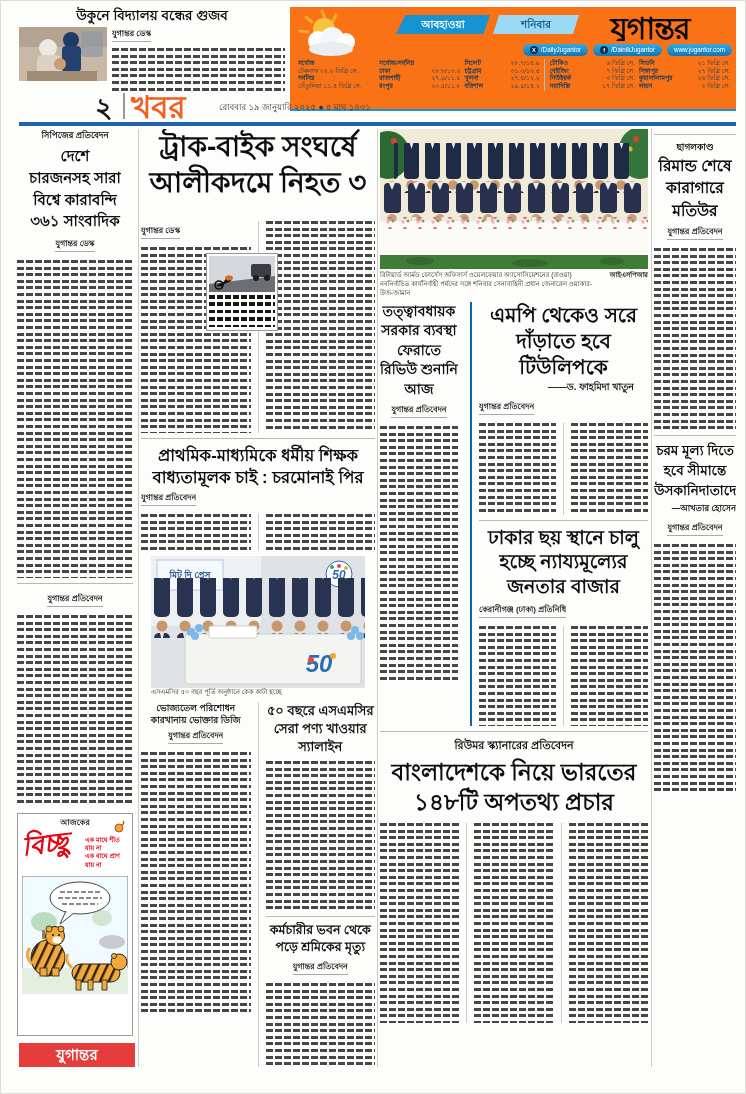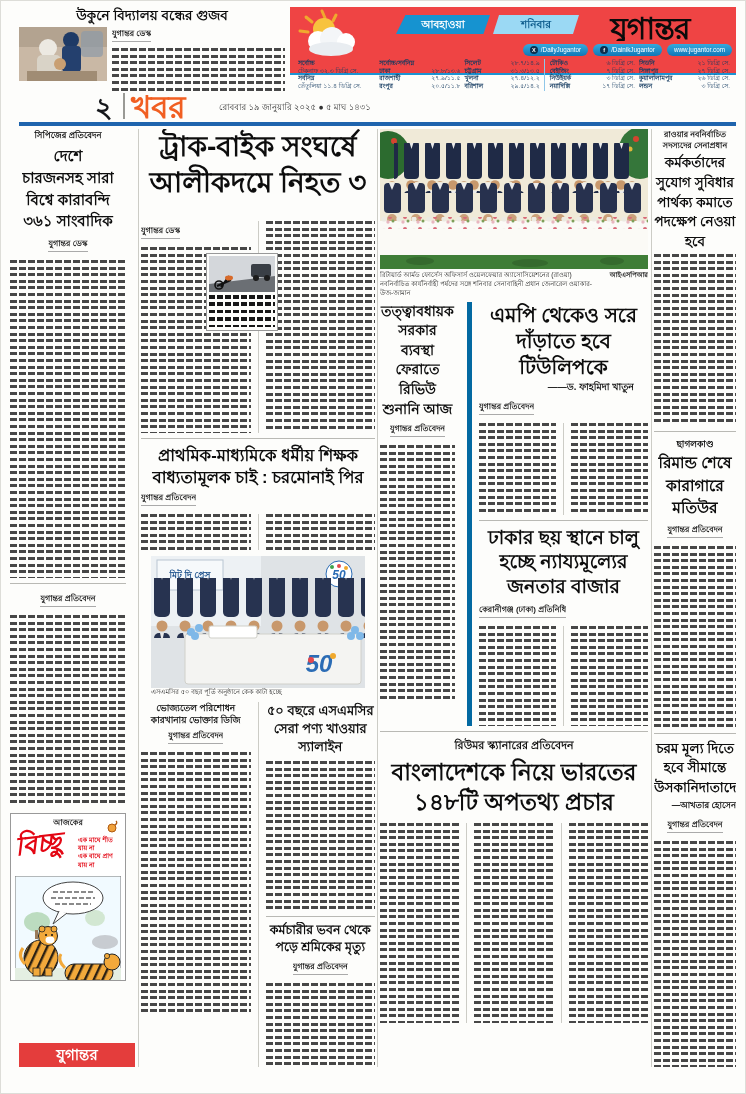--- a/index.html
+++ b/index.html
@@ -18,21 +18,21 @@
 .kicker{font-weight:bold;color:#111;text-align:center;overflow:hidden}
 .byline{font-size:8px;font-weight:bold;color:#1a1a1a;border-bottom:1px solid #aaa;display:inline-block;padding-bottom:1px;margin:3px 0 4px;overflow:hidden;max-width:100%}
 .attrib{font-size:9.5px;font-weight:bold;text-align:right;color:#111;overflow:hidden}
 .hr{border-top:1px solid #b9b9b4;margin:5px 0}
 .subcols{display:flex;position:relative}
 .subcols>div{flex:1;min-width:0}
 .subcols>div+div{border-left:1px solid #ccccc6;padding-left:7px;margin-left:7px}
 .vsep{position:absolute;width:1px;background:#ccccc6;top:128px;height:938px}
 .caption{font-size:6.6px;line-height:1.35;color:#222;overflow:hidden}
 
-#weather{left:289px;top:6px;width:446px;height:68px;background:#ef4444;border-bottom:2px solid #1c93d2}
+#weather{left:289px;top:6px;width:446px;height:104px;background:#f97316;border-bottom:2px solid #1c93d2}
 .wtab1{position:absolute;left:106px;top:8px;width:94px;height:19px;background:#1693d0;color:#fff;
  font-size:10.5px;font-weight:bold;text-align:center;line-height:19px;
  clip-path:polygon(10% 0,100% 0,93% 100%,0 100%)}
 .wtab2{position:absolute;left:203px;top:8px;width:86px;height:19px;background:#9bd9f4;color:#0f5e8e;
  font-size:10.5px;font-weight:bold;text-align:center;line-height:19px;clip-path:polygon(7% 0,100% 0,93% 100%,0 100%)}
 #masthead{position:absolute;right:6px;top:-2px;width:160px;font-size:30px;font-weight:900;color:#0b0b0b;text-align:center;letter-spacing:-1px;overflow:hidden;height:36px}
 .pills{position:absolute;right:4px;top:37px;display:flex;gap:5px}
 .pill{height:12px;border-radius:6px;background:linear-gradient(#35aade,#1077b7);color:#fff;font-size:6.3px;line-height:12px;padding:0 7px;display:flex;align-items:center;gap:3px;white-space:nowrap}
 .picon{width:8px;height:8px;border-radius:50%;background:#0b2e4e;color:#fff;font-size:5.5px;line-height:8px;text-align:center;font-weight:bold}
 #wtable{position:absolute;left:8px;top:52px;width:432px;height:32px;display:flex;gap:4px;font-size:6.2px;color:#12395f}
@@ -42,21 +42,21 @@
 .wlabel{font-weight:bold;line-height:7.6px}
 .wc.wb{border-left:1px solid #8fc7e8;padding-left:5px}
 
 #pghead{left:18px;top:92px;width:717px;height:28px}
 #pgnum{position:absolute;left:76px;top:-6px;font-size:27px;font-weight:bold;color:#15171b}
 #pgdiv{position:absolute;left:104px;top:0;width:2px;height:26px;background:#9a9a95}
 #section{position:absolute;left:112px;top:-10px;font-size:31px;font-weight:900;color:#f15f22}
 #dateline{position:absolute;left:200px;top:8px;font-size:8.5px;color:#333}
 #bluerule{left:18px;top:121px;width:717px;height:4px;background:#1f64ad}
 
-#cartoonbox{border:1px solid #999;background:#fff;height:168px;margin-top:8px;position:relative;overflow:hidden}
+#cartoonbox{border:1px solid #999;background:#fff;height:223px;margin-top:8px;position:relative;overflow:hidden}
 #ajker{font-size:8px;font-weight:bold;text-align:center;padding-top:2px}
 #bichhu{position:absolute;left:4px;top:10px;font-size:26px;font-weight:900;font-style:italic;color:#e30613;transform:rotate(-7deg)}
 #tagline{position:absolute;right:3px;top:22px;width:44px;font-size:6.3px;font-weight:bold;color:#e30613;line-height:1.3;text-align:left}
 
 #redbanner{left:18px;top:1042px;width:116px;height:24px;background:#e43d3c;color:#fff;font-weight:900;font-size:15px;text-align:center;line-height:24px;overflow:hidden}
 svg{display:block}
 </style>
 </head>
 <body>
 
@@ -197,21 +197,21 @@
     <div id="pgdiv"></div>
     <div id="section">খবর</div>
     <div id="dateline">রোববার ১৯ জানুয়ারি ২০২৫ ● ৫ মাঘ ১৪৩১</div>
   </div>
   <div id="bluerule" class="abs"></div>
 
   <div class="vsep" style="left:137px"></div>
   <div class="vsep" style="left:376px"></div>
   <div class="vsep" style="left:650px"></div>
 
-  <div class="abs" style="left:9px;top:128px;width:116px;height:938px;overflow:hidden">
+  <div class="abs" style="left:16px;top:128px;width:116px;height:938px;overflow:hidden">
     <div>
       <div class="kicker" style="font-size:8.5px">সিপিজের প্রতিবেদন</div>
       <div class="hl" style="font-size:15px;line-height:1.45;margin:2px 12px">দেশে চারজনসহ সারা বিশ্বে কারাবন্দি ৩৬১ সাংবাদিক</div>
       <div style="text-align:center"><span class="byline">যুগান্তর ডেস্ক</span></div>
       <div class="ft" style="height:318px"></div>
     </div>
     <div class="hr"></div>
     <div>
       <div style="text-align:center"><span class="byline">যুগান্তর প্রতিবেদন</span></div>
       <div class="ft" style="height:190px"></div>
@@ -399,21 +399,21 @@
       <rect x="0" y="126" width="268" height="14" fill="#3f7d37"></rect>
       <ellipse cx="40" cy="132" rx="14" ry="4" fill="#356a2e"></ellipse>
         <ellipse cx="150" cy="134" rx="18" ry="4" fill="#356a2e"></ellipse>
         <ellipse cx="232" cy="132" rx="12" ry="4" fill="#356a2e"></ellipse>
     </svg>
     <div style="display:flex;gap:6px;margin:2px 0 4px">
       <div class="caption" style="flex:1">রিটায়ার্ড আর্মড ফোর্সেস অফিসার্স ওয়েলফেয়ার অ্যাসোসিয়েশনের (রাওয়া) নবনির্বাচিত কার্যনির্বাহী পর্ষদের সঙ্গে শনিবার সেনাবাহিনী প্রধান জেনারেল ওয়াকার-উজ-জামান</div>
       <div class="caption" style="width:44px;text-align:right;font-weight:bold">আইএসপিআর</div>
     </div>
     <div style="display:flex;gap:7px">
-      <div style="width:92px;border-right:5px solid #0369a1;padding-right:12px">
+      <div style="width:92px;border-right:2px solid #0369a1;padding-right:12px">
         <div class="hl" style="font-size:14px;line-height:1.4">তত্ত্বাবধায়ক সরকার ব্যবস্থা ফেরাতে রিভিউ শুনানি আজ</div>
         <div style="text-align:center"><span class="byline">যুগান্তর প্রতিবেদন</span></div>
         <div class="ft" style="height:256px"></div>
       </div>
       <div style="flex:1;min-width:0">
         <div>
           <div class="hl" style="font-size:20px;line-height:1.3">এমপি থেকেও সরে দাঁড়াতে হবে টিউলিপকে</div>
           <div class="attrib" style="margin:0 14px 2px 0">——ড. ফাহমিদা খাতুন</div>
           <span class="byline">যুগান্তর প্রতিবেদন</span>
           <div class="subcols" style="height:92px">
@@ -452,25 +452,20 @@
             <div class="ft" style="height:200px"></div>
           </div>
         <div>
             <div class="ft" style="height:200px"></div>
           </div>
       </div>
     </div>
   </div>
 
   <div class="abs" style="left:653px;top:128px;width:82px;height:938px;overflow:hidden">
-    <div>
-      <div class="kicker" style="font-size:8px;line-height:1.4">রাওয়ার নবনির্বাচিত সদস্যদের সেনাপ্রধান</div>
-      <div class="hl" style="font-size:13.5px;line-height:1.45;margin:2px 0 3px">কর্মকর্তাদের সুযোগ সুবিধার পার্থক্য কমাতে পদক্ষেপ নেওয়া হবে</div>
-      <div class="ft" style="height:172px"></div>
-    </div>
     <div class="hr"></div>
     <div>
       <div class="kicker" style="font-size:9px">ছাগলকাণ্ড</div>
       <div class="hl" style="font-size:15.5px;line-height:1.45">রিমান্ড শেষে কারাগারে মতিউর</div>
       <div style="text-align:center"><span class="byline">যুগান্তর প্রতিবেদন</span></div>
       <div class="ft" style="height:182px"></div>
     </div>
     <div class="hr"></div>
     <div>
       <div class="hl" style="font-size:13.5px;line-height:1.45">চরম মূল্য দিতে হবে সীমান্তে উসকানিদাতাদের</div>

